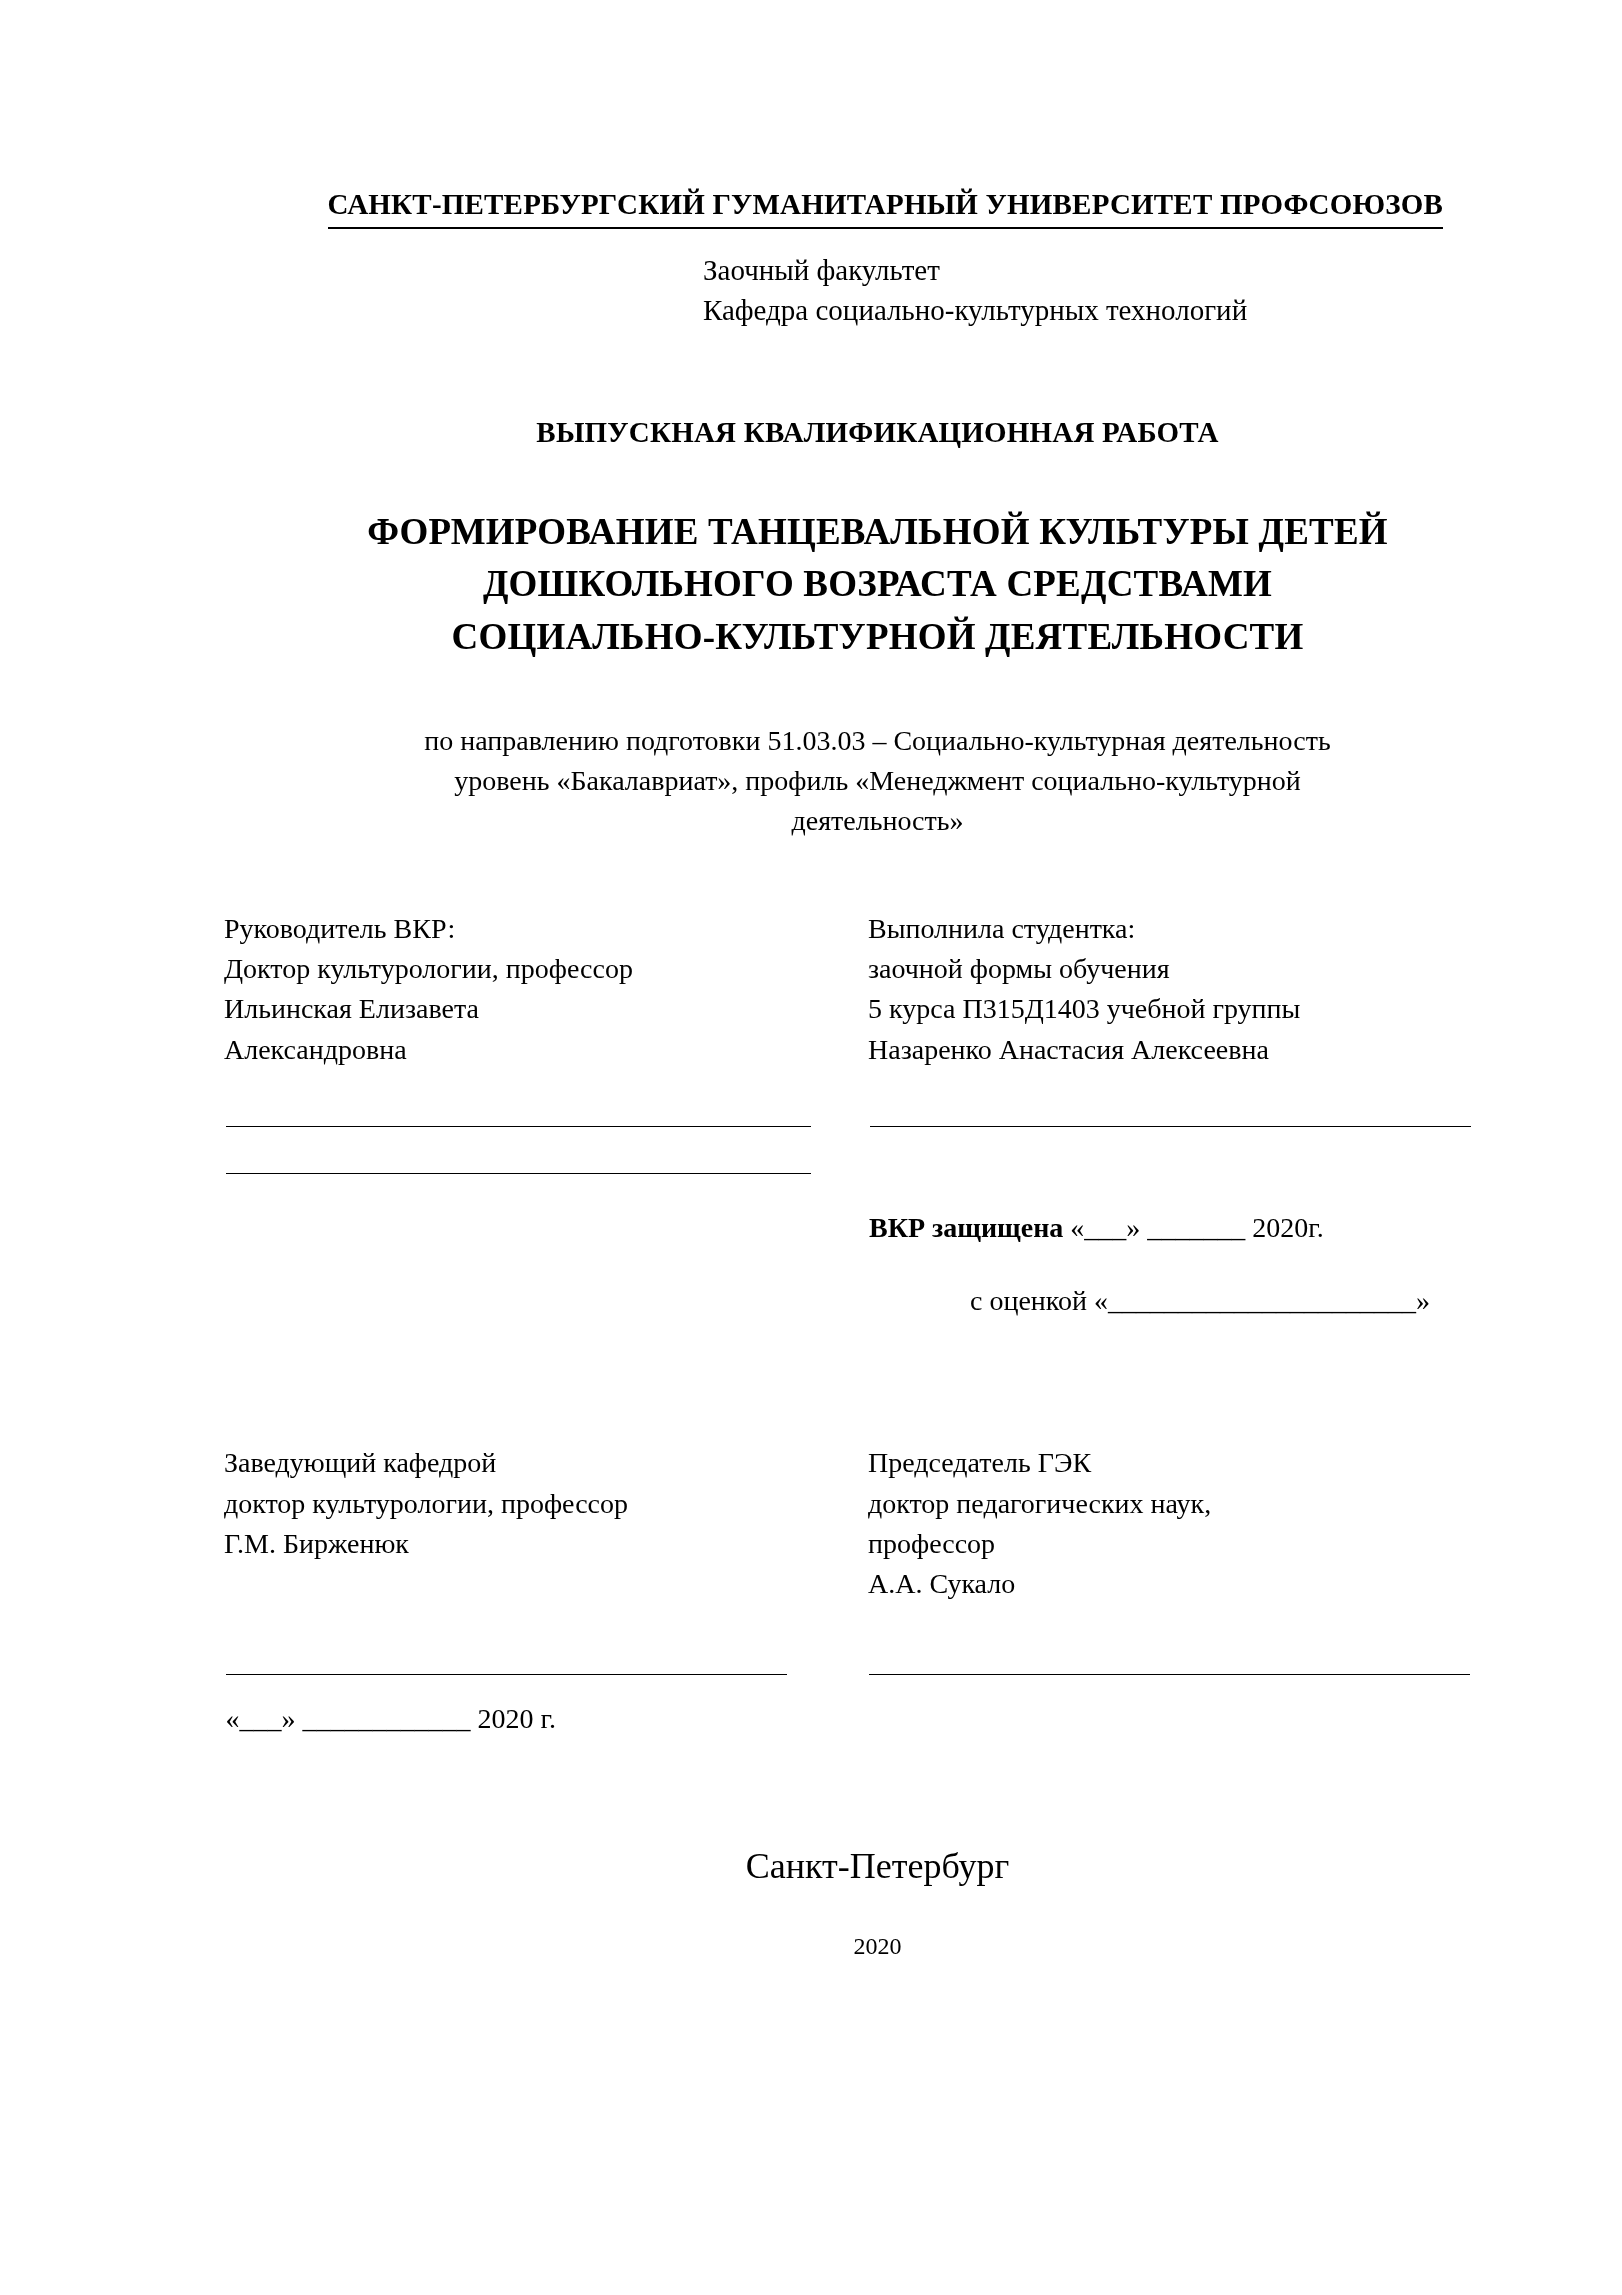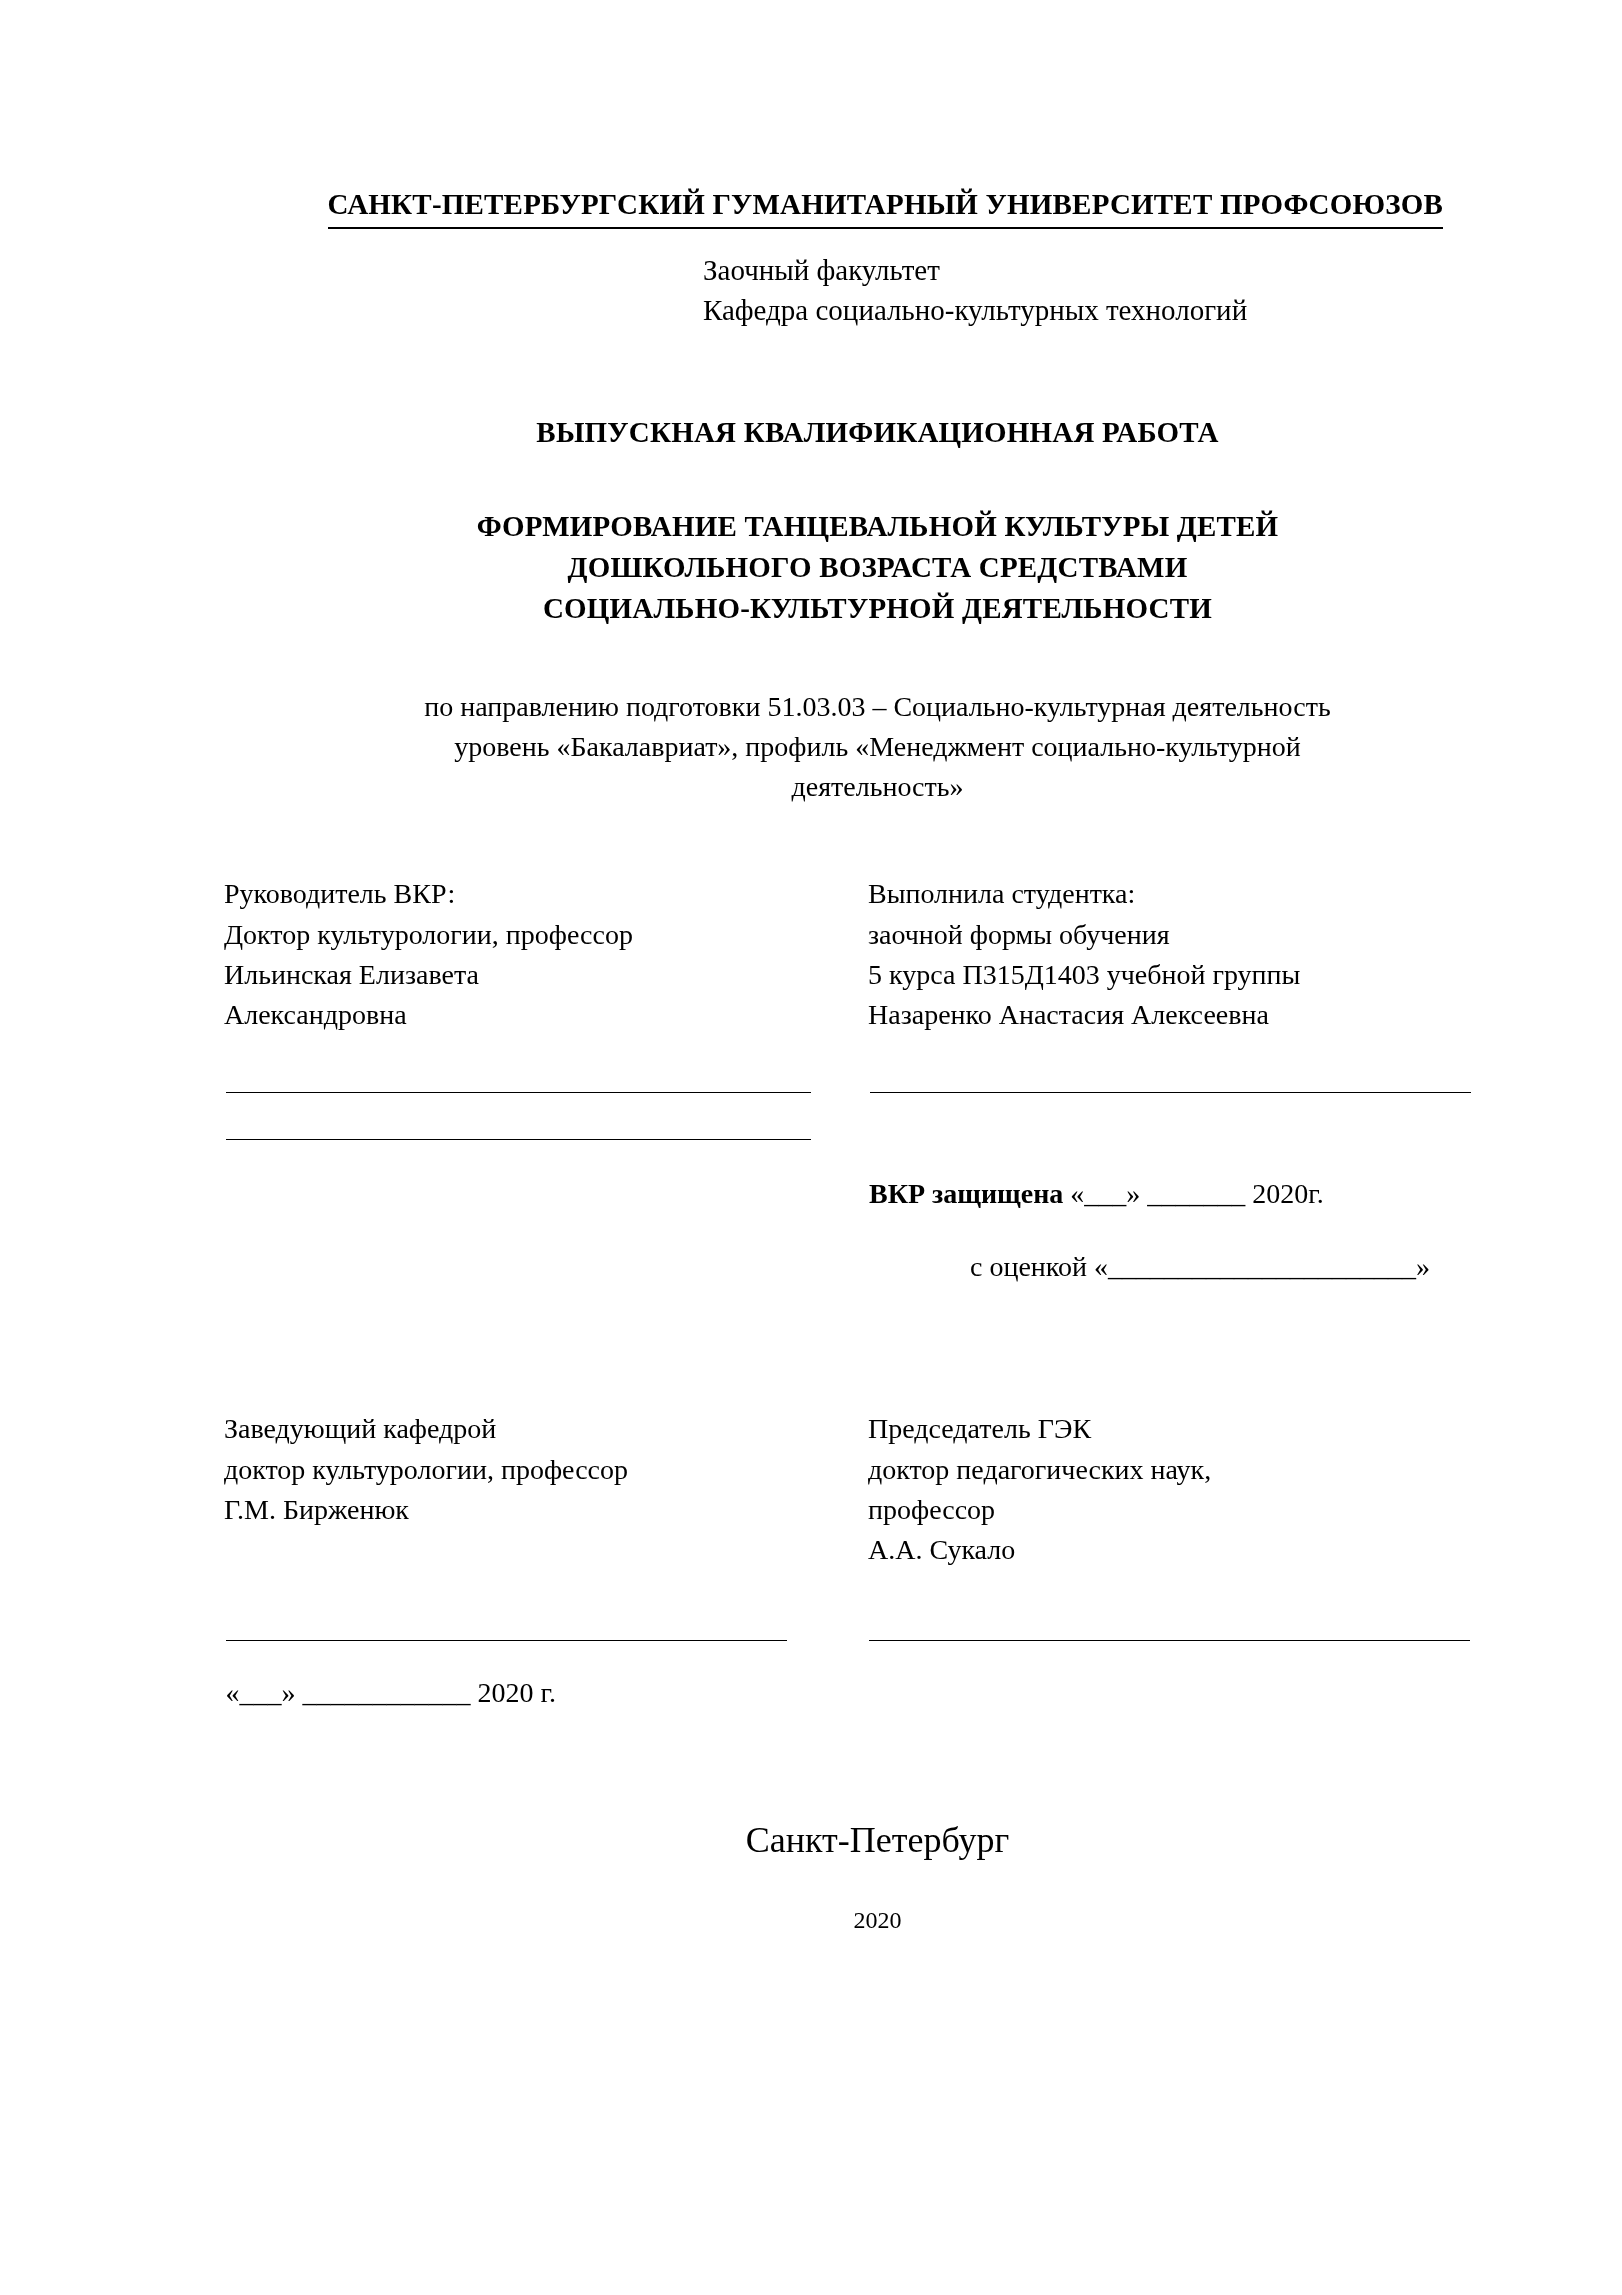--- a/index.html
+++ b/index.html
@@ -57,21 +57,21 @@
     text-align: center;
     font-weight: bold;
     font-size: 29px;
     margin-top: 86px;
     letter-spacing: 0.2px;
   }
 
   .title {
     text-align: center;
     font-weight: bold;
-    font-size: 29px;
+    font-size: 37px;
     line-height: 1.42;
     margin-top: 57px;
     letter-spacing: 0.2px;
   }
 
   .program {
     text-align: center;
     font-size: 28px;
     line-height: 1.42;
     margin-top: 58px;
@@ -124,21 +124,21 @@
     margin-top: 126px;
   }
 
   .bottom-sig-row {
     display: flex;
     margin-top: 69px;
   }
 
   .date-line {
     font-size: 28px;
-    margin-top: 36px;
+    margin-top: 28px;
     margin-left: 1.6px;
   }
 
   .city {
     text-align: center;
     font-size: 36px;
     margin-top: 110px;
   }
   .year {
     text-align: center;

